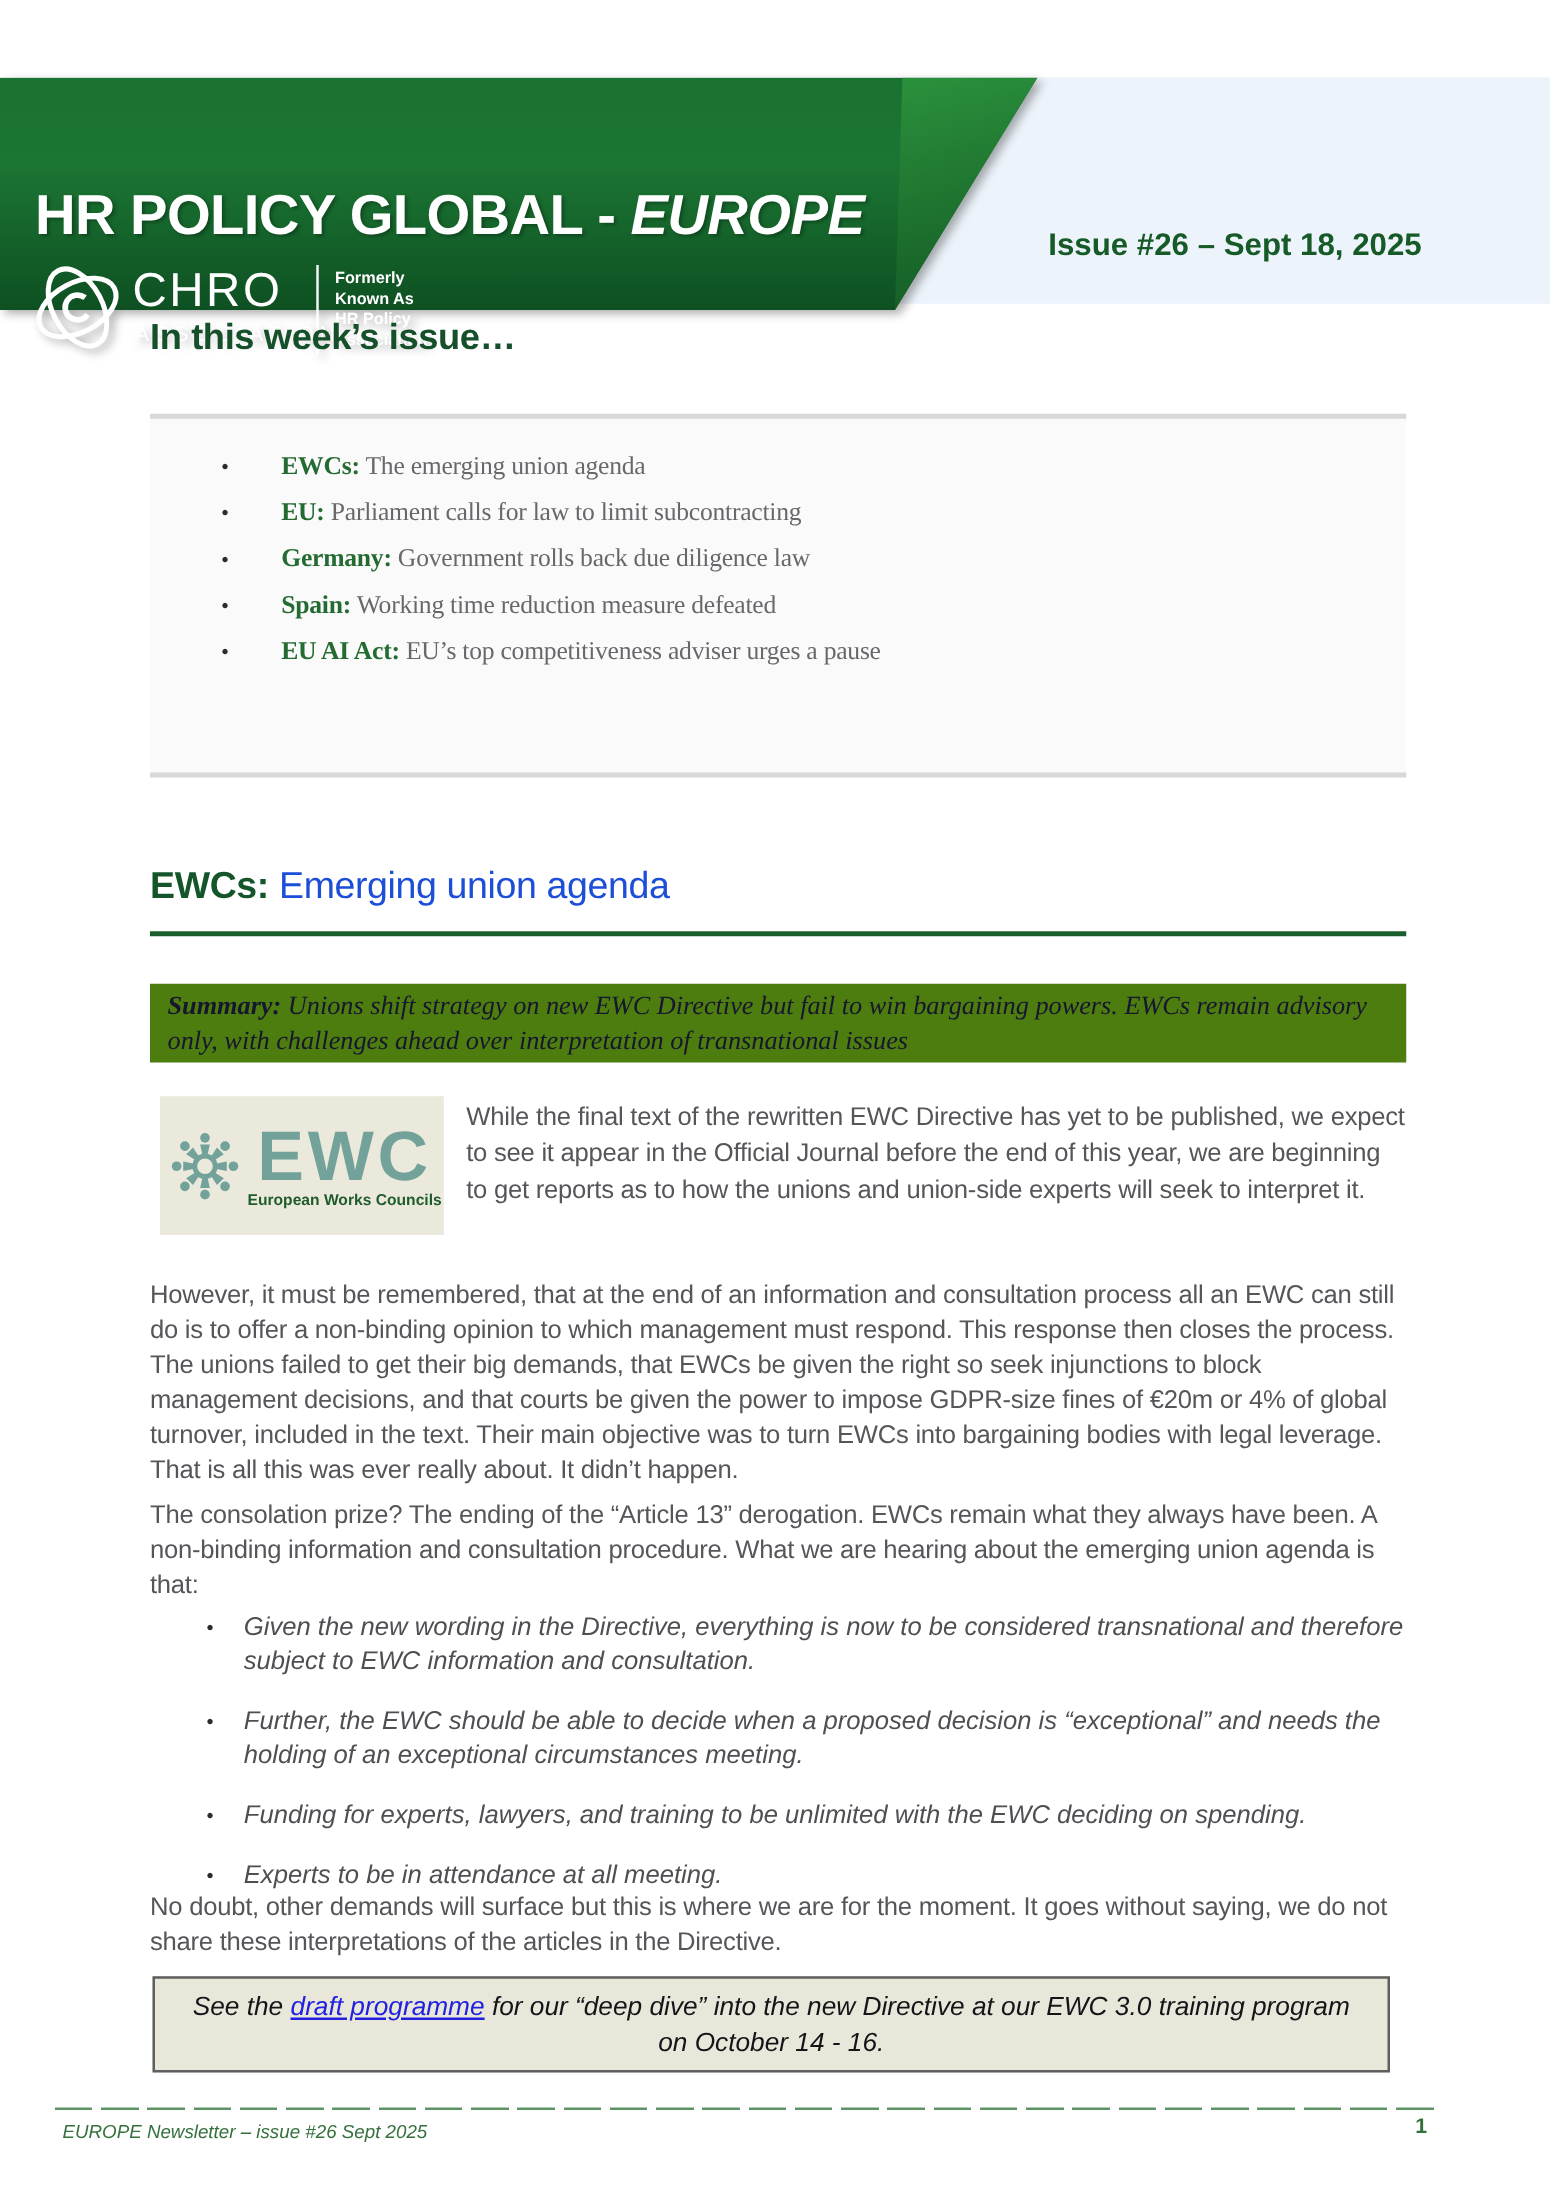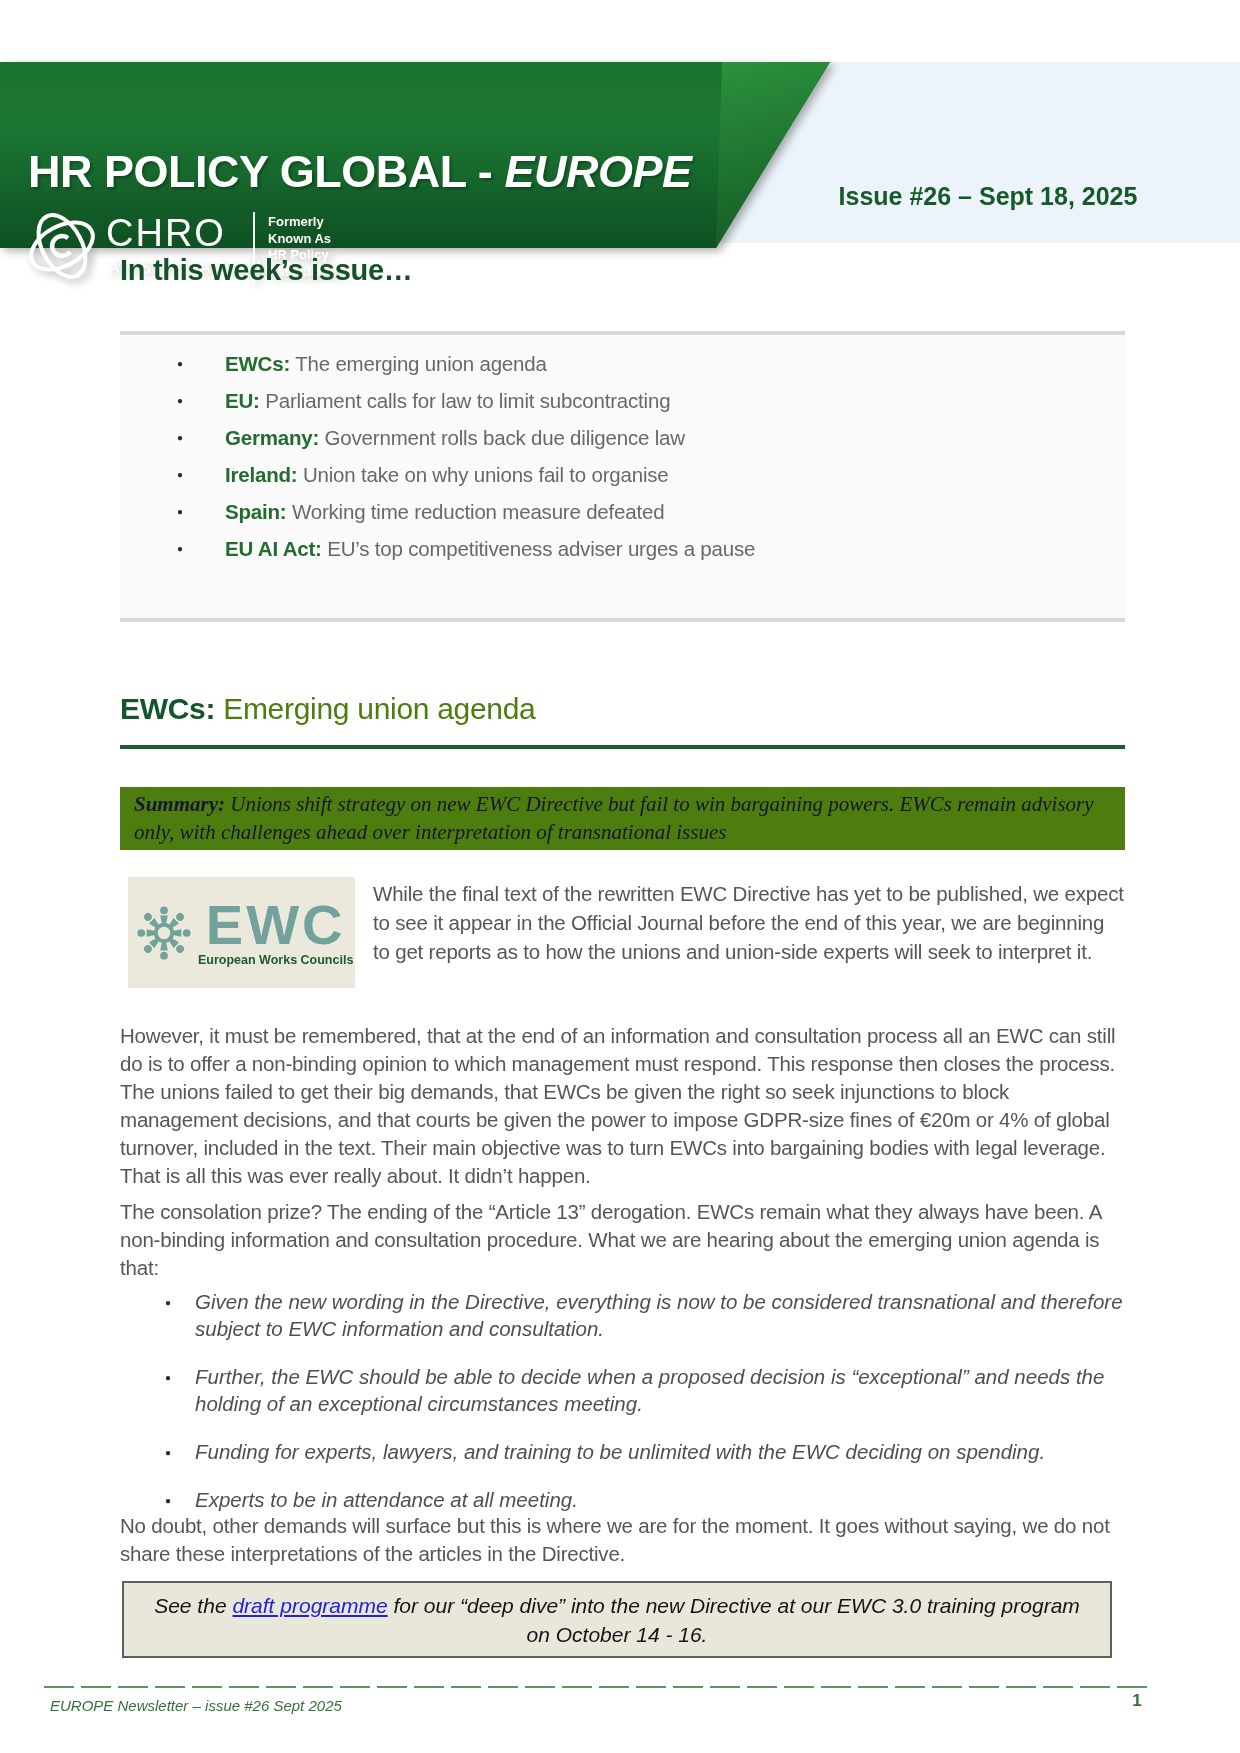--- a/index.html
+++ b/index.html
@@ -29,30 +29,30 @@
   .chro-formerly { position:absolute; left:268px; top:152px; color:#ffffff; font-size:13px; font-weight:bold; line-height:16.5px; }
   .nl-title { position:absolute; left:820px; top:94px; width:336px; text-align:center; color:#0b0b10;
               font-size:60px; font-weight:bold; letter-spacing:-1px; text-shadow:2px 3px 4px rgba(0,0,0,.25); }
   .nl-issue { position:absolute; left:820px; top:182px; width:336px; text-align:center; color:#155a27;
               font-size:25px; font-weight:bold; }
 
   
   .h-week { position:absolute; left:120px; top:254px; color:#15502a; font-size:29px; font-weight:bold; letter-spacing:-0.3px; }
   .week-box { position:absolute; left:120px; top:331px; width:1005px; height:291px; background:#fafafa;
               border-top:4px solid #d8d8d8; border-bottom:4px solid #d8d8d8; }
-  .week-box ul { list-style:none; padding-top:10px; }
+  .week-box ul { list-style:none; padding-top:20px;font-family:Liberation Serif, serif; }
   .week-box li { position:relative; padding-left:105px; height:37px; line-height:37px;
                  font-size:20.5px; color:#66686b; letter-spacing:-0.2px; }
   .week-box li::before { content:"●"; position:absolute; left:57px; top:0; font-size:10px; color:#2b2b2b; }
   .week-box li .lbl { color:#246b32; font-weight:bold; }
 
   
   .h-article { position:absolute; left:120px; top:692px; font-size:30px; letter-spacing:-0.3px; }
   .h-article .lbl { color:#14552a; font-weight:bold; }
-  .h-article .rest { color:#4d7c0f;margin-top:40px; }
+  .h-article .rest { color:#1d4ed8;margin-top:40px; }
   .green-rule { position:absolute; left:120px; top:745px; width:1005px; height:4px; background:#1b5e2d; }
 
   .summary-box { position:absolute; left:120px; top:787px; width:1005px; height:63px; background:#4d7c0f;
                  padding:3px 14px; font-family:"Liberation Serif", serif; font-style:italic;
                  font-size:21px; line-height:28px; color:#16162e; }
   .summary-box .lbl { font-weight:bold; }
 
   .ewc-logo { position:absolute; left:128px; top:877px; width:227px; height:111px; background:#eae9dc;
               display:flex; align-items:center; }
   .ewc-logo svg { margin-left:7px; flex:none; }
@@ -115,21 +115,20 @@
     </div>
   </div>
   <div class="nl-issue">Issue #26 – Sept 18, 2025</div>
 
   <div class="h-week">In this week’s issue…</div>
   <div class="week-box">
     <ul>
       <li><span class="lbl">EWCs:</span> <span>The emerging union agenda</span></li>
       <li><span class="lbl">EU:</span> <span>Parliament calls for law to limit subcontracting</span></li>
       <li><span class="lbl">Germany:</span> <span>Government rolls back due diligence law</span></li>
-      <li><span class="lbl">Ireland:</span> <span>Union take on why unions fail to organise</span></li>
       <li><span class="lbl">Spain:</span> <span>Working time reduction measure defeated</span></li>
       <li><span class="lbl">EU AI Act:</span> <span>EU’s top competitiveness adviser urges a pause</span></li>
     </ul>
   </div>
 
   <div class="h-article">
     <span class="lbl">EWCs:</span>
     <span class="rest">Emerging union agenda</span>
   </div>
   <div class="green-rule"></div>

